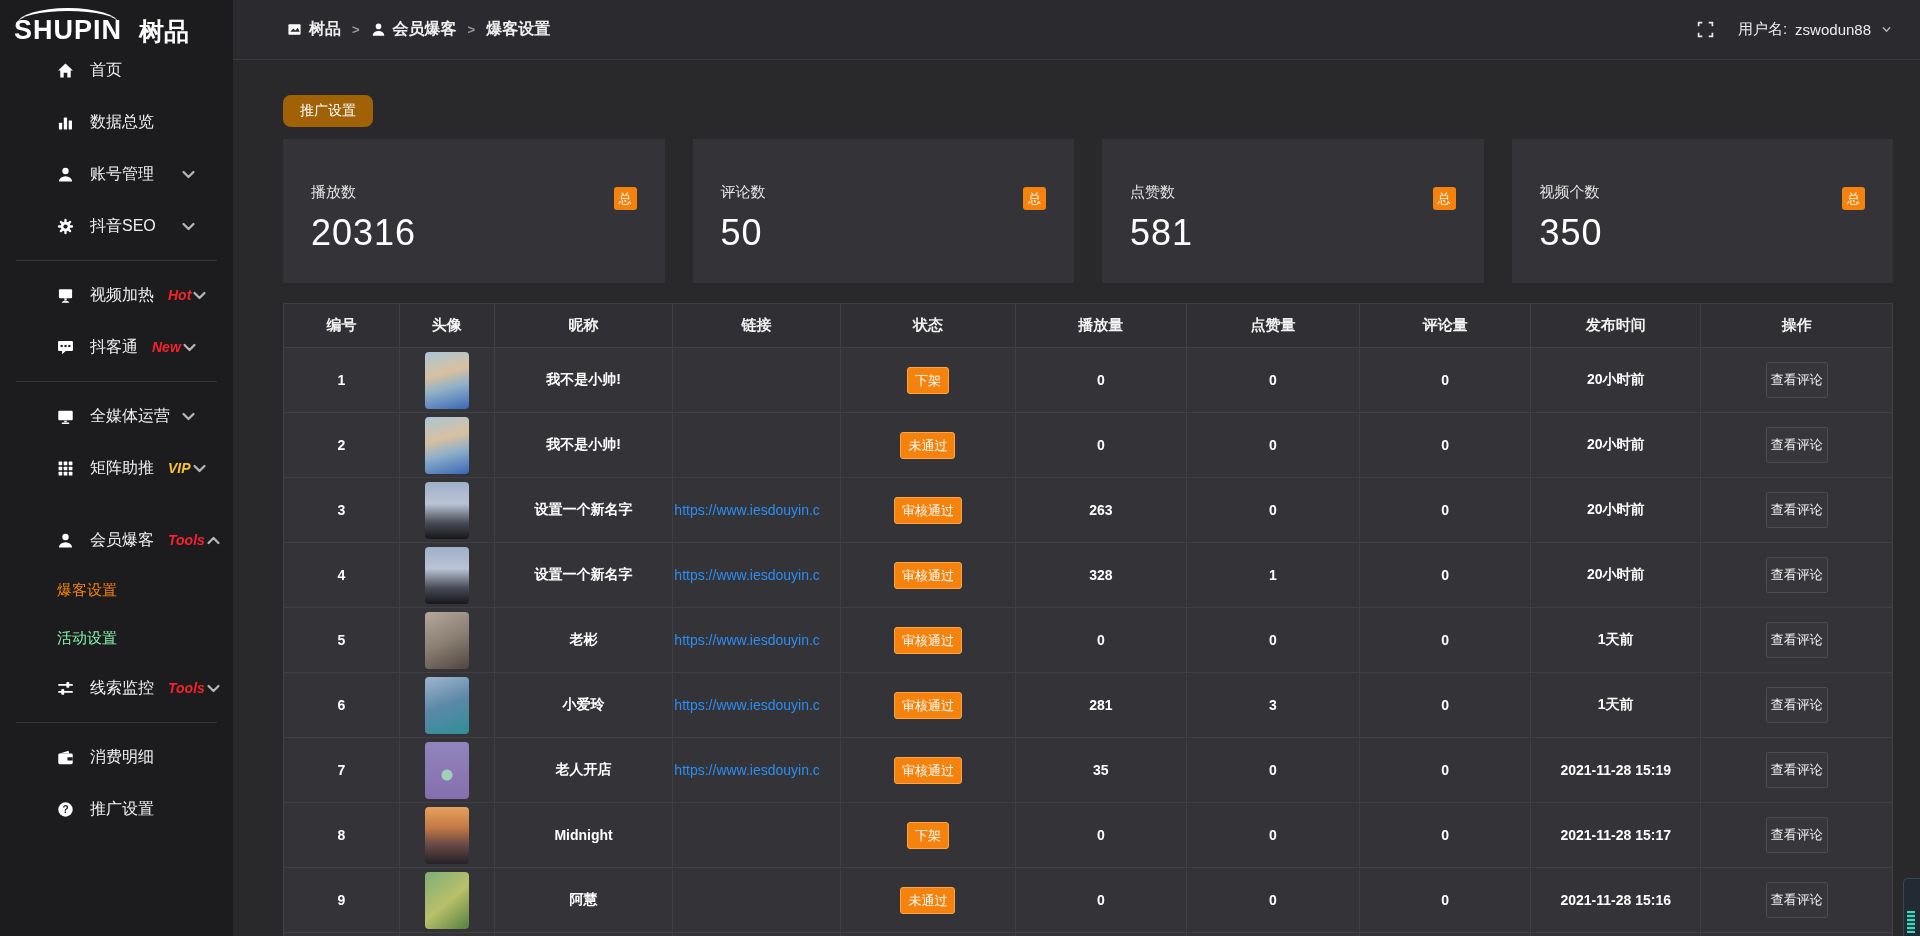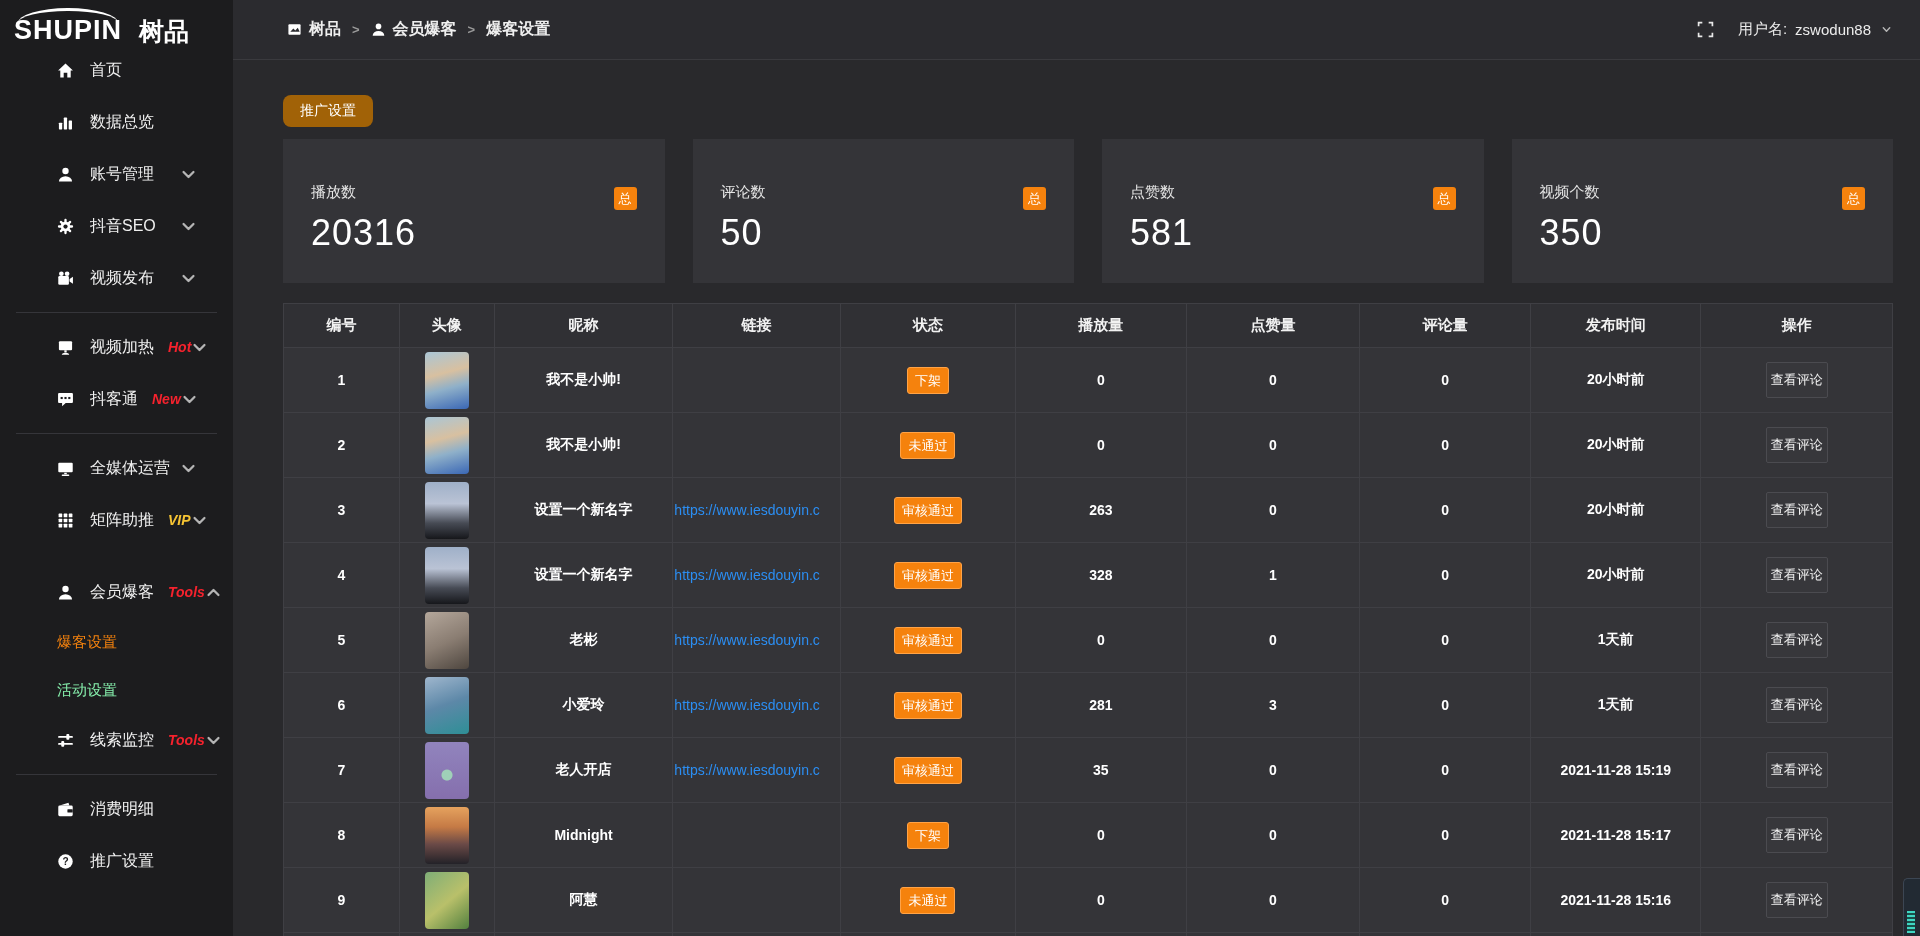--- a/index.html
+++ b/index.html
@@ -130,36 +130,20 @@
             <circle cx="8" cy="8" r="2" fill="#1c1c1e"></circle>
           </svg>
         </span>
         <span class="nav-label">抖音SEO</span>
         <span class="nav-chevron icon">
           <svg viewBox="0 0 12 12" fill="none" stroke="#b5b5b5" stroke-width="1.6" stroke-linecap="round" stroke-linejoin="round">
             <path d="M2.5 4.2 6 7.8 9.5 4.2"></path>
           </svg>
         </span>
       </div>
-      <div class="nav-item">
-        <span class="icon ">
-          <svg viewBox="0 0 16 16" fill="#fff">
-            <circle cx="4.1" cy="3.5" r="2.2"></circle>
-            <circle cx="9.5" cy="3.5" r="2.2"></circle>
-            <rect x="1.2" y="5.6" width="10" height="8.2" rx="1.2"></rect>
-            <path d="M11.8 8.5 15 6.4v6.6l-3.2-2.1Z"></path>
-          </svg>
-        </span>
-        <span class="nav-label">视频发布</span>
-        <span class="nav-chevron icon">
-          <svg viewBox="0 0 12 12" fill="none" stroke="#b5b5b5" stroke-width="1.6" stroke-linecap="round" stroke-linejoin="round">
-            <path d="M2.5 4.2 6 7.8 9.5 4.2"></path>
-          </svg>
-        </span>
-      </div>
       <div class="nav-divider"></div>
       <div class="nav-item">
         <span class="icon ">
           <svg viewBox="0 0 16 16" fill="#fff">
             <rect x="1.8" y="2" width="12.4" height="8.6" rx="1"></rect>
             <rect x="6.9" y="10.6" width="2.2" height="2.1"></rect>
             <path d="M4.5 14.9c0-1.2 1.6-2 3.5-2s3.5.8 3.5 2Z"></path>
           </svg>
         </span>
         <span class="nav-label">视频加热</span>

